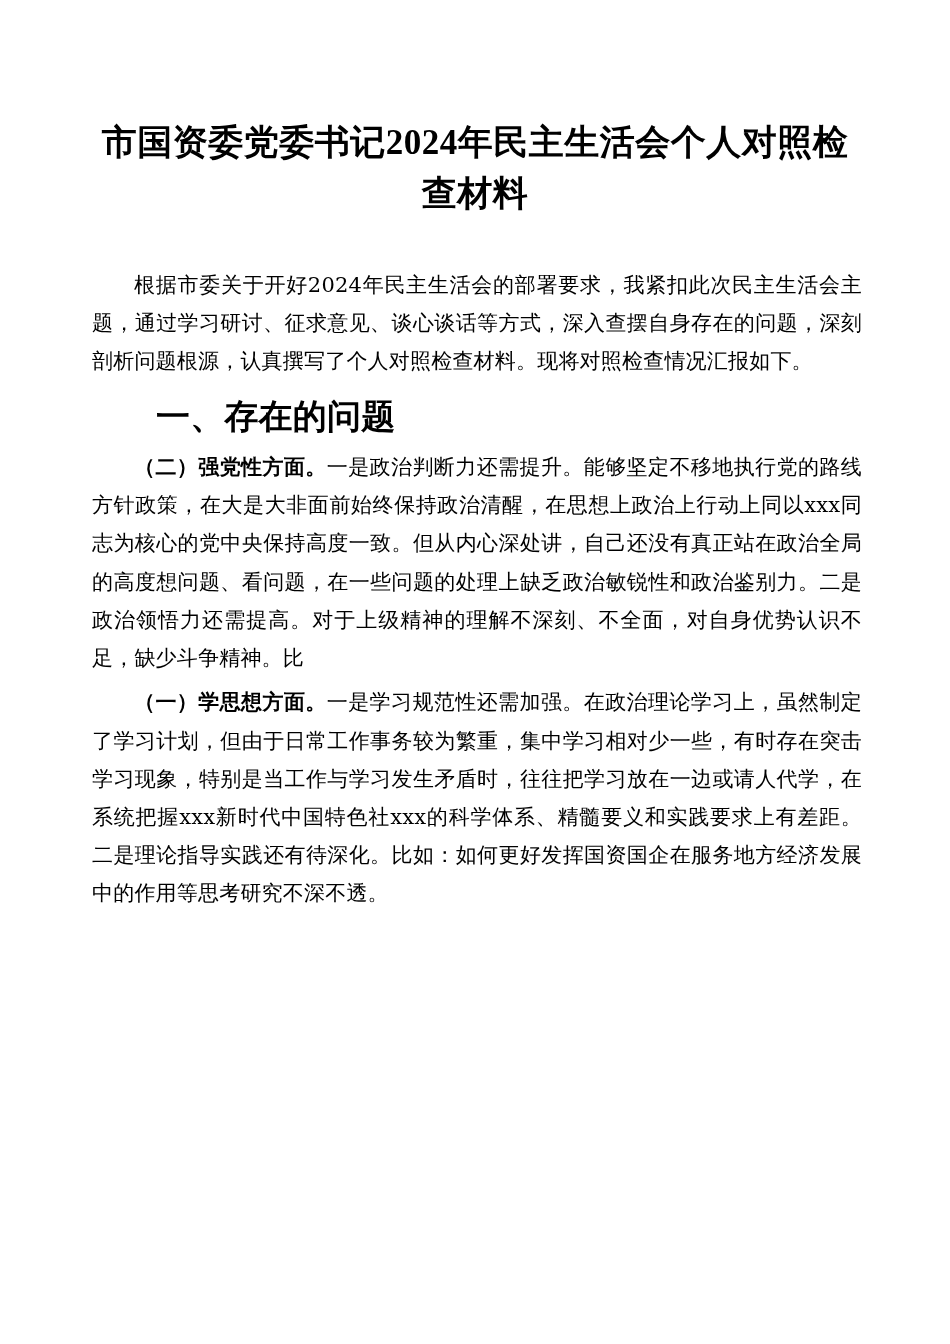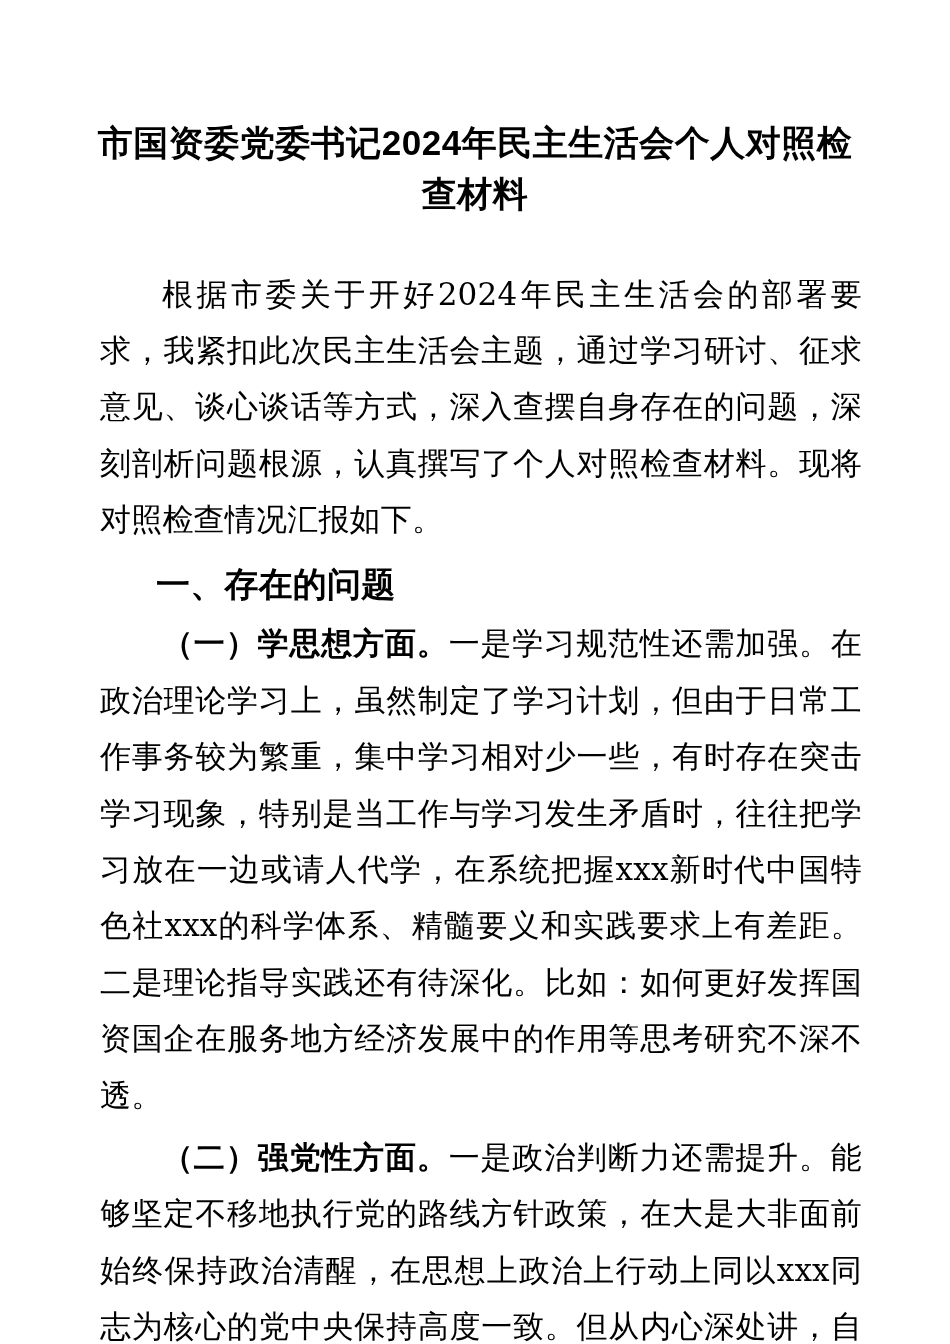--- a/index.html
+++ b/index.html
@@ -15,35 +15,35 @@
     overflow: hidden;
   }
   .page {
     width: 950px;
     height: 1344px;
     box-sizing: border-box;
     padding: 118px 88px 40px 88px;
     position: relative;
   }
   .doc-title {
-    font-family: Liberation Sans, sans-serif;
+    font-family: Liberation Serif, serif;
     font-weight: bold;
     font-size: 35px;
     line-height: 1.45;
     text-align: center;
     letter-spacing: 0.5px;
     margin: 0 0 46px 0;
     padding: 0 6px;
   }
   .para {
-    font-size: 31px;
+    font-size: 21px;
     line-height: 1.82;
     text-align: justify;
     text-justify: inter-ideograph;
-    margin: 0 0 6px 12px;
+    margin: 0 0 6px 4px;
     text-indent: 2em;
     letter-spacing: 0.2px;
   }
   .heading {
     font-family: "DejaVu Sans", "Liberation Sans", sans-serif;
     font-weight: bold;
     font-size: 34px;
     line-height: 1.82;
     margin: 0;
     text-indent: 2em;
@@ -58,17 +58,17 @@
 <body>
 
 <div class="page">
 
   <h1 class="doc-title">市国资委党委书记2024年民主生活会个人对照检查材料</h1>
 
   <p class="para">根据市委关于开好2024年民主生活会的部署要求，我紧扣此次民主生活会主题，通过学习研讨、征求意见、谈心谈话等方式，深入查摆自身存在的问题，深刻剖析问题根源，认真撰写了个人对照检查材料。现将对照检查情况汇报如下。</p>
 
   <p class="heading">一、存在的问题</p>
 
+  <p class="para"><span class="lead">（二）强党性方面。</span><span>一是政治判断力还需提升。能够坚定不移地执行党的路线方针政策，在大是大非面前始终保持政治清醒，在思想上政治上行动上同以xxx同志为核心的党中央保持高度一致。但从内心深处讲，自己还没有真正站在政治全局的高度想问题、看问题，在一些问题的处理上缺乏政治敏锐性和政治鉴别力。二是政治领悟力还需提高。对于上级精神的理解不深刻、不全面，对自身优势认识不足，缺少斗争精神。比</span></p>
+
   <p class="para"><span class="lead">（一）学思想方面。</span><span>一是学习规范性还需加强。在政治理论学习上，虽然制定了学习计划，但由于日常工作事务较为繁重，集中学习相对少一些，有时存在突击学习现象，特别是当工作与学习发生矛盾时，往往把学习放在一边或请人代学，在系统把握xxx新时代中国特色社xxx的科学体系、精髓要义和实践要求上有差距。二是理论指导实践还有待深化。比如：如何更好发挥国资国企在服务地方经济发展中的作用等思考研究不深不透。</span></p>
-
-  <p class="para"><span class="lead">（二）强党性方面。</span><span>一是政治判断力还需提升。能够坚定不移地执行党的路线方针政策，在大是大非面前始终保持政治清醒，在思想上政治上行动上同以xxx同志为核心的党中央保持高度一致。但从内心深处讲，自己还没有真正站在政治全局的高度想问题、看问题，在一些问题的处理上缺乏政治敏锐性和政治鉴别力。二是政治领悟力还需提高。对于上级精神的理解不深刻、不全面，对自身优势认识不足，缺少斗争精神。比</span></p>
 
 </div>
 
 </body></html>

